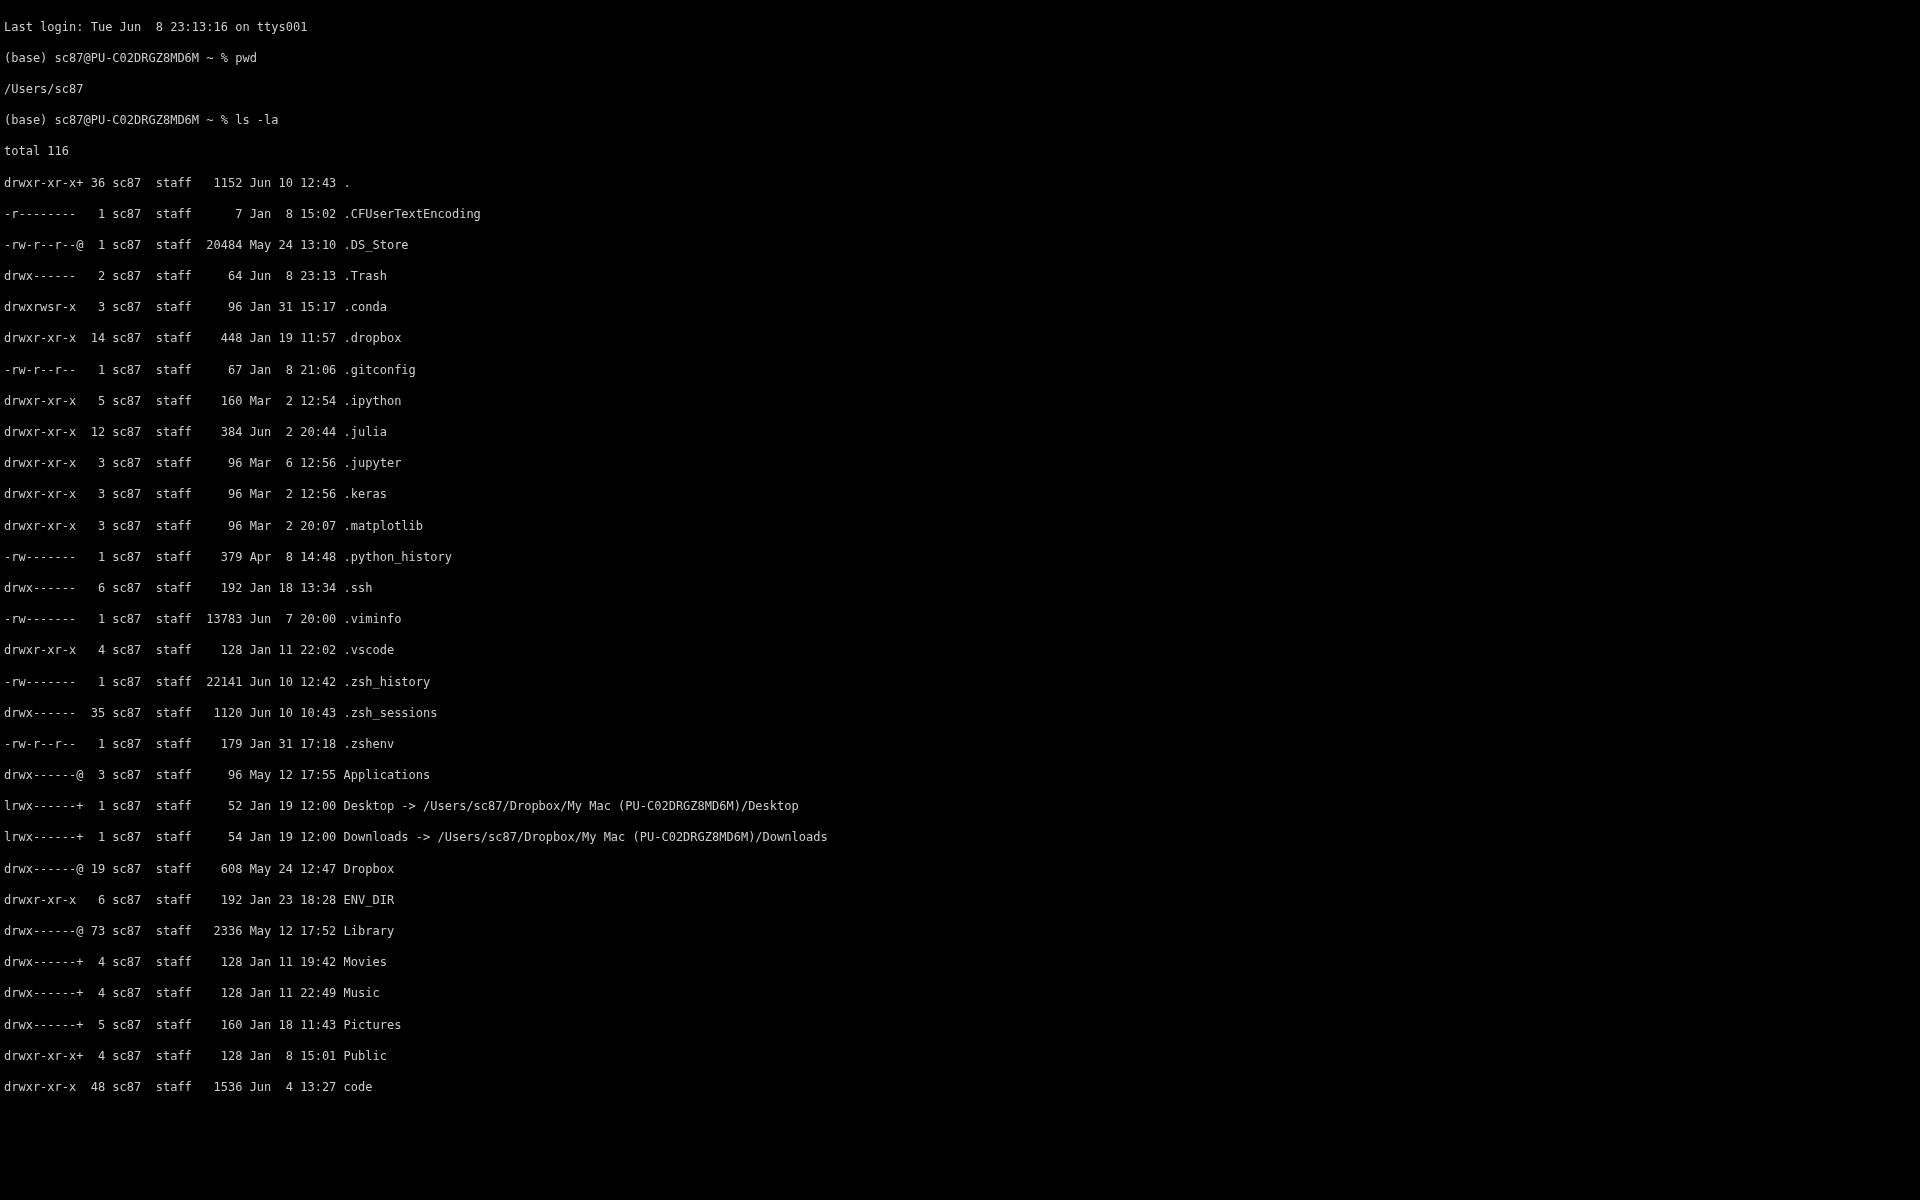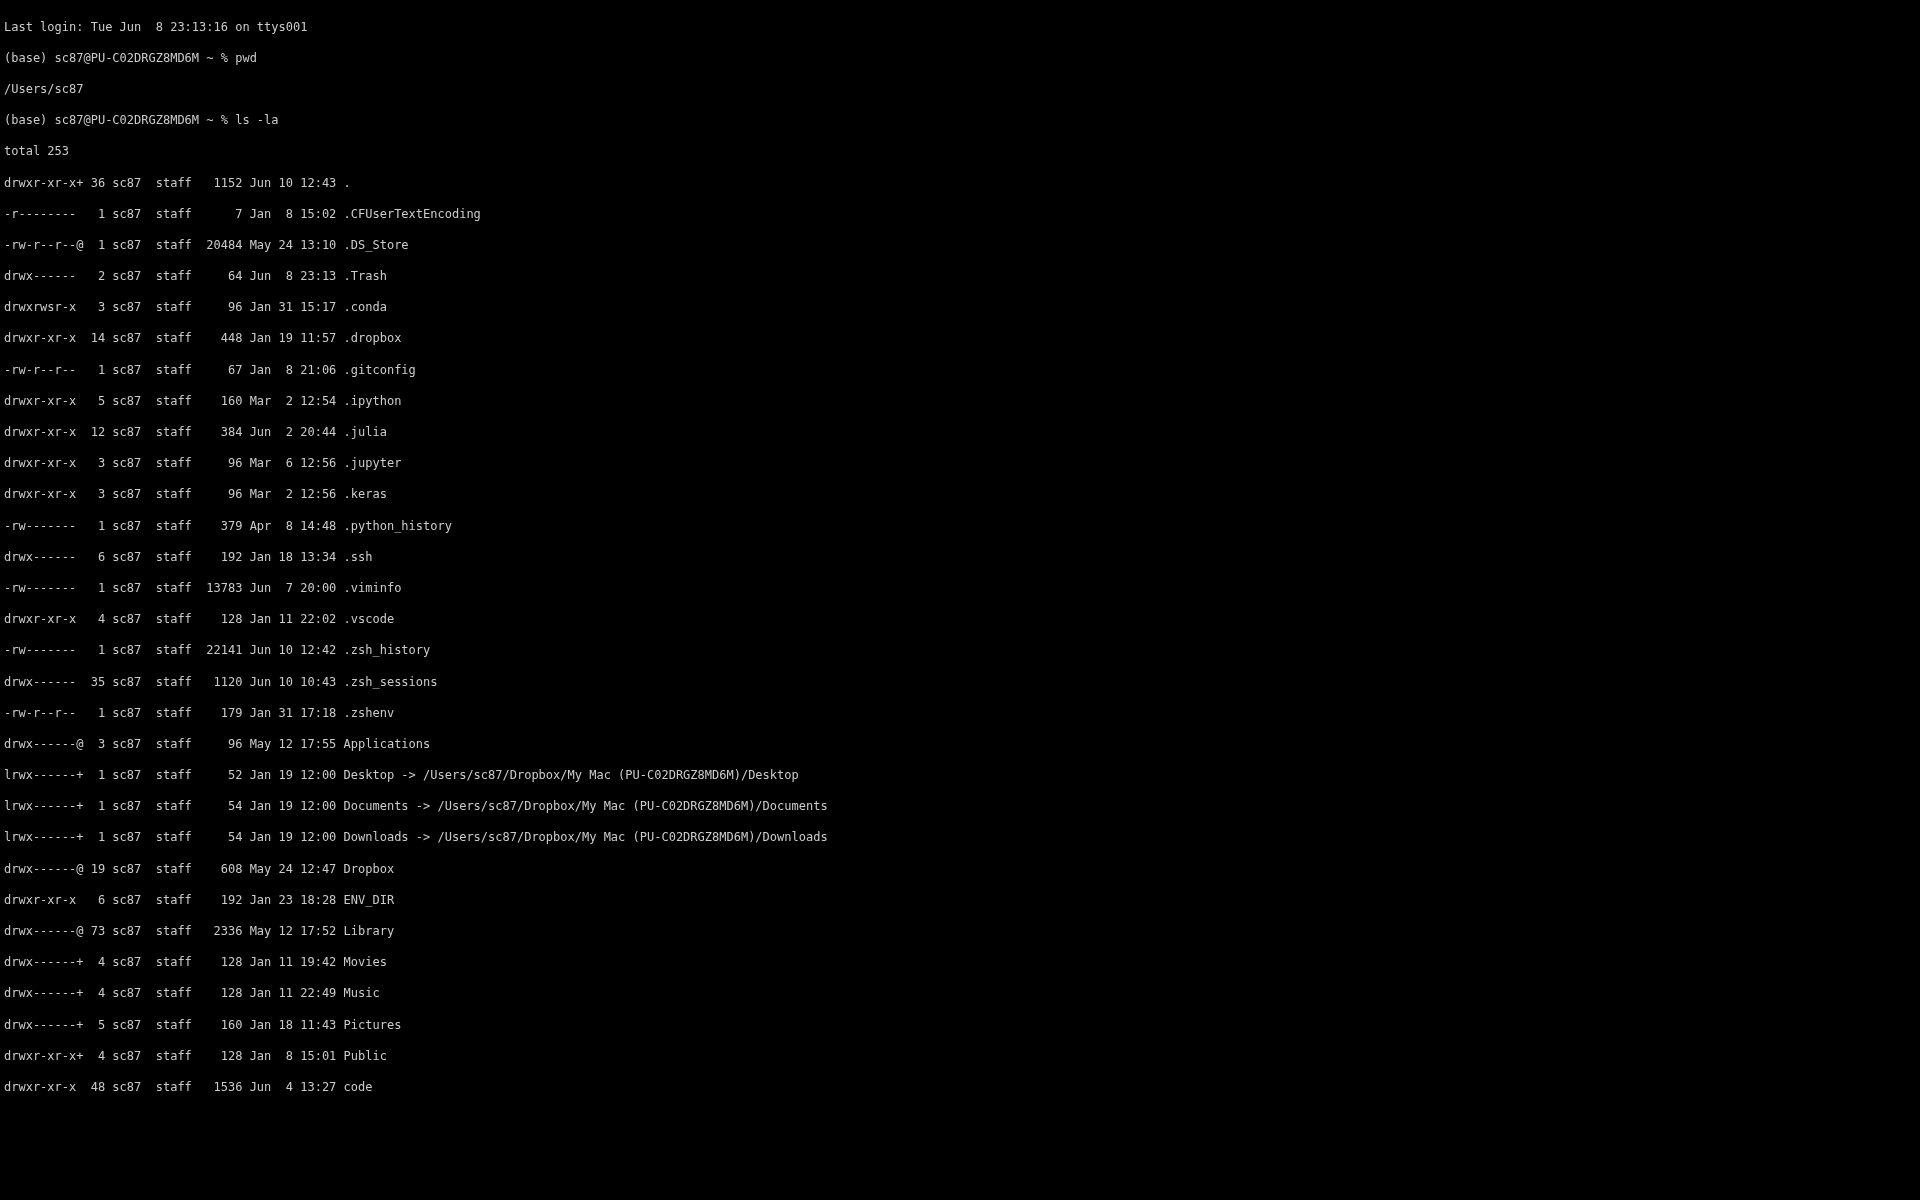--- a/index.html
+++ b/index.html
@@ -20,42 +20,42 @@
   }
 </style>
 </head>
 <body>
 
 <div class="term">
 <div>Last login: Tue Jun  8 23:13:16 on ttys001</div>
 <div><span>(base) sc87@PU-C02DRGZ8MD6M ~ % </span><span>pwd</span></div>
 <div>/Users/sc87</div>
 <div><span>(base) sc87@PU-C02DRGZ8MD6M ~ % </span><span>ls -la</span></div>
-<div>total 253</div>
+<div>total 116</div>
 <div>drwxr-xr-x+ 36 sc87  staff   1152 Jun 10 12:43 .</div>
 <div>-r--------   1 sc87  staff      7 Jan  8 15:02 .CFUserTextEncoding</div>
 <div>-rw-r--r--@  1 sc87  staff  20484 May 24 13:10 .DS_Store</div>
 <div>drwx------   2 sc87  staff     64 Jun  8 23:13 .Trash</div>
 <div>drwxrwsr-x   3 sc87  staff     96 Jan 31 15:17 .conda</div>
 <div>drwxr-xr-x  14 sc87  staff    448 Jan 19 11:57 .dropbox</div>
 <div>-rw-r--r--   1 sc87  staff     67 Jan  8 21:06 .gitconfig</div>
 <div>drwxr-xr-x   5 sc87  staff    160 Mar  2 12:54 .ipython</div>
 <div>drwxr-xr-x  12 sc87  staff    384 Jun  2 20:44 .julia</div>
 <div>drwxr-xr-x   3 sc87  staff     96 Mar  6 12:56 .jupyter</div>
 <div>drwxr-xr-x   3 sc87  staff     96 Mar  2 12:56 .keras</div>
+<div>drwxr-xr-x   3 sc87  staff     96 Mar  2 20:07 .matplotlib</div>
 <div>-rw-------   1 sc87  staff    379 Apr  8 14:48 .python_history</div>
 <div>drwx------   6 sc87  staff    192 Jan 18 13:34 .ssh</div>
 <div>-rw-------   1 sc87  staff  13783 Jun  7 20:00 .viminfo</div>
 <div>drwxr-xr-x   4 sc87  staff    128 Jan 11 22:02 .vscode</div>
 <div>-rw-------   1 sc87  staff  22141 Jun 10 12:42 .zsh_history</div>
 <div>drwx------  35 sc87  staff   1120 Jun 10 10:43 .zsh_sessions</div>
 <div>-rw-r--r--   1 sc87  staff    179 Jan 31 17:18 .zshenv</div>
 <div>drwx------@  3 sc87  staff     96 May 12 17:55 Applications</div>
 <div>lrwx------+  1 sc87  staff     52 Jan 19 12:00 Desktop -&gt; /Users/sc87/Dropbox/My Mac (PU-C02DRGZ8MD6M)/Desktop</div>
-<div>lrwx------+  1 sc87  staff     54 Jan 19 12:00 Documents -&gt; /Users/sc87/Dropbox/My Mac (PU-C02DRGZ8MD6M)/Documents</div>
 <div>lrwx------+  1 sc87  staff     54 Jan 19 12:00 Downloads -&gt; /Users/sc87/Dropbox/My Mac (PU-C02DRGZ8MD6M)/Downloads</div>
 <div>drwx------@ 19 sc87  staff    608 May 24 12:47 Dropbox</div>
 <div>drwxr-xr-x   6 sc87  staff    192 Jan 23 18:28 ENV_DIR</div>
 <div>drwx------@ 73 sc87  staff   2336 May 12 17:52 Library</div>
 <div>drwx------+  4 sc87  staff    128 Jan 11 19:42 Movies</div>
 <div>drwx------+  4 sc87  staff    128 Jan 11 22:49 Music</div>
 <div>drwx------+  5 sc87  staff    160 Jan 18 11:43 Pictures</div>
 <div>drwxr-xr-x+  4 sc87  staff    128 Jan  8 15:01 Public</div>
 <div>drwxr-xr-x  48 sc87  staff   1536 Jun  4 13:27 code</div>
 

